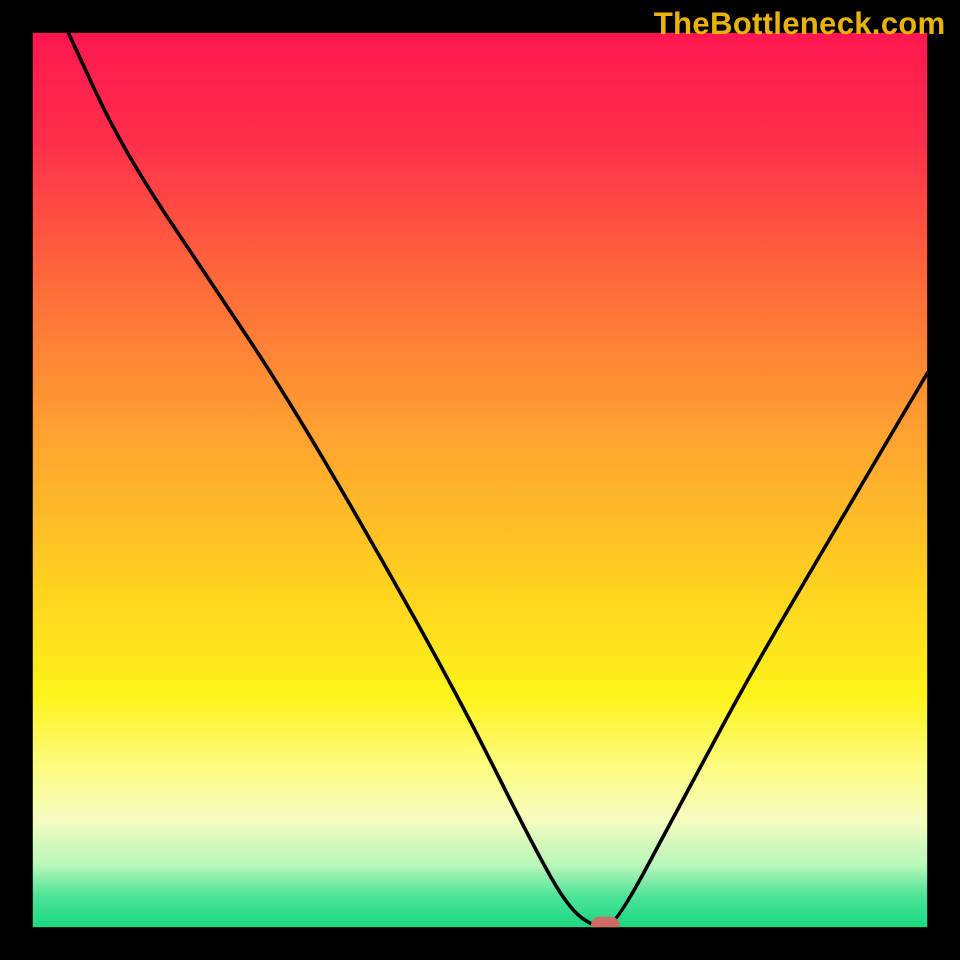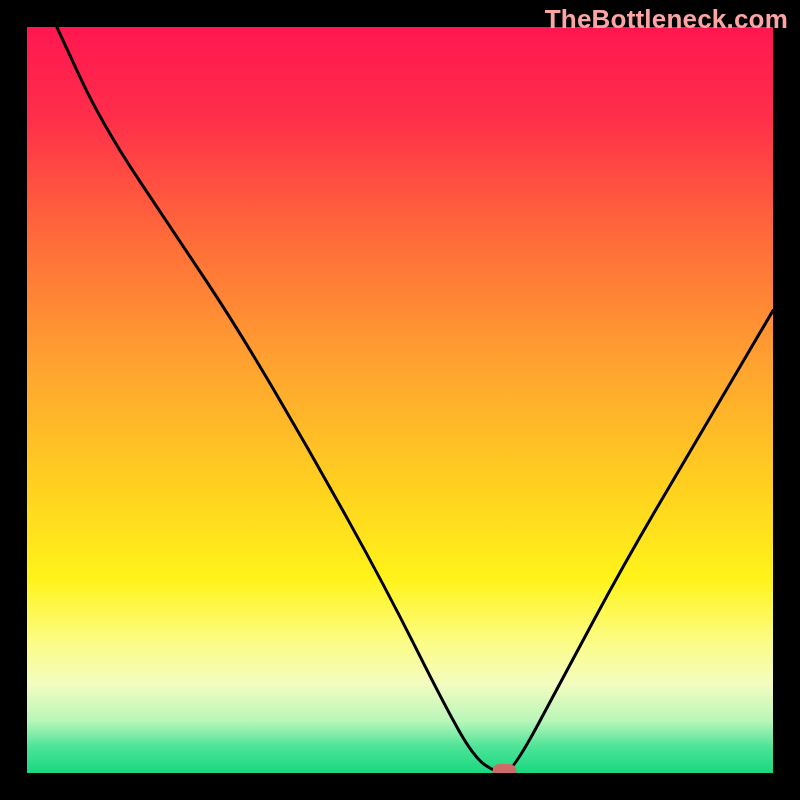--- a/index.html
+++ b/index.html
@@ -23,21 +23,21 @@
     left: 27px;
     top: 27px;
     width: 746px;
     height: 746px;
     overflow: hidden;
   }
   .watermark {
     position: absolute;
     top: 4px;
     right: 12px;
-    color: #fca5a5;
+    color: #eab308;
     font-family: Arial, Helvetica, sans-serif;
     font-size: 26px;
     font-weight: 600;
     letter-spacing: 0.2px;
     user-select: none;
   }
   svg { display: block; }
 </style>
 </head>
 <body>

